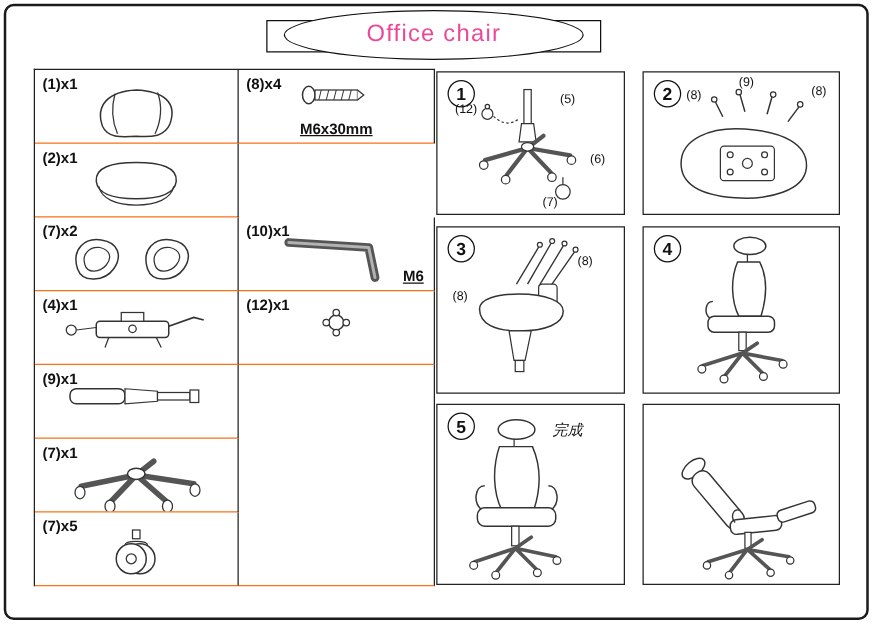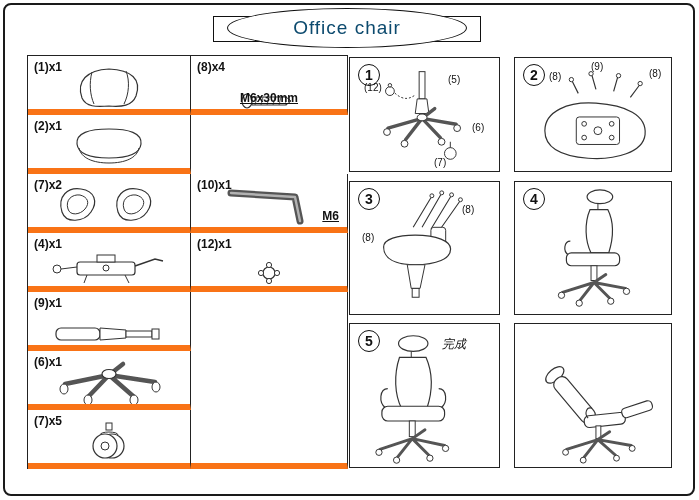--- a/index.html
+++ b/index.html
@@ -9,28 +9,28 @@
   .sheet-border { position:absolute; left:3px; top:3px; width:692px; height:493px;
                   border:2px solid #1a1a1a; border-radius:8px; }
 
   
   .banner { position:absolute; left:213px; top:8px; width:268px; height:40px; }
   .banner-rect { position:absolute; left:0; top:8px; width:268px; height:26px;
                  border:1px solid #111; background:#fff; }
   .banner-ellipse { position:absolute; left:14px; top:0; width:240px; height:40px;
                     border:1px solid #111; border-radius:50%; background:#fff;
                     display:flex; align-items:center; justify-content:center; }
-  .banner-title { font-size:19px; letter-spacing:1px; color:#0c4a6e; }
+  .banner-title { font-size:19px; letter-spacing:1px; color:#ec4899; }
 
   
   .parts { position:absolute; left:27px; top:55px;
            display:grid; grid-template-columns:163px 157px; grid-auto-rows:59px;
            border-top:1px solid #222; border-left:1px solid #222; background:#fff; }
-  .cell { position:relative; border-right:1px solid #222; border-bottom:6px solid #f97316;
-          display:flex; align-items:flex-end; justify-content:center; padding-top:12px; }
+  .cell { position:relative; border-right:1px solid #222; border-bottom:1px solid #f97316;
+          display:flex; align-items:flex-start; justify-content:center; padding-top:12px; }
   .plabel { position:absolute; left:6px; top:4px; font-size:12px; font-weight:bold; }
   .spec { position:absolute; left:0; right:0; bottom:4px; text-align:center;
           font-size:12px; font-weight:bold;text-decoration:underline; }
   .spec-right { text-align:right; padding-right:8px; }
 
   
   .panel { position:absolute; border:1px solid #222; background:#fff; }
   .step-art { position:absolute; left:0; top:0; width:100%; height:100%; }
   .num { position:absolute; left:8px; top:6px; width:22px; height:22px;
          border:1.6px solid #111; border-radius:50%;
@@ -105,21 +105,21 @@
       <span class="plabel">(9)x1</span>
       <svg class="art" width="118" height="24" viewBox="0 0 118 24">
         <rect x="6" y="7" width="44" height="12" rx="5" fill="#fff" stroke="#333" stroke-width="1.2"></rect>
         <path d="M50,7 L76,9 L76,17 L50,19 Z" fill="#fff" stroke="#333" stroke-width="1"></path>
         <rect x="76" y="10" width="26" height="6" fill="#fff" stroke="#333" stroke-width="1"></rect>
         <rect x="102" y="8" width="7" height="10" fill="#fff" stroke="#333" stroke-width="1"></rect>
       </svg>
     </div>
 
     <div class="cell" style="grid-column:1;grid-row:6">
-      <span class="plabel">(6)x1</span>
+      <span class="plabel">(7)x1</span>
       <svg class="art" width="120" height="46" viewBox="0 0 120 46">
         <path d="M60,17 L16,26 M60,17 L40,38 M60,17 L84,38 M60,17 L106,24 M60,17 L74,6" stroke="#555" stroke-width="4.5" stroke-linecap="round" fill="none"></path>
         <ellipse cx="60" cy="16" rx="7" ry="4.5" fill="#fff" stroke="#333" stroke-width="1.2"></ellipse>
         <ellipse cx="15" cy="31" rx="4" ry="5" fill="#fff" stroke="#333" stroke-width="1"></ellipse>
         <ellipse cx="39" cy="42" rx="4" ry="5" fill="#fff" stroke="#333" stroke-width="1"></ellipse>
         <ellipse cx="85" cy="42" rx="4" ry="5" fill="#fff" stroke="#333" stroke-width="1"></ellipse>
         <ellipse cx="107" cy="29" rx="4" ry="5" fill="#fff" stroke="#333" stroke-width="1"></ellipse>
       </svg>
     </div>
 

